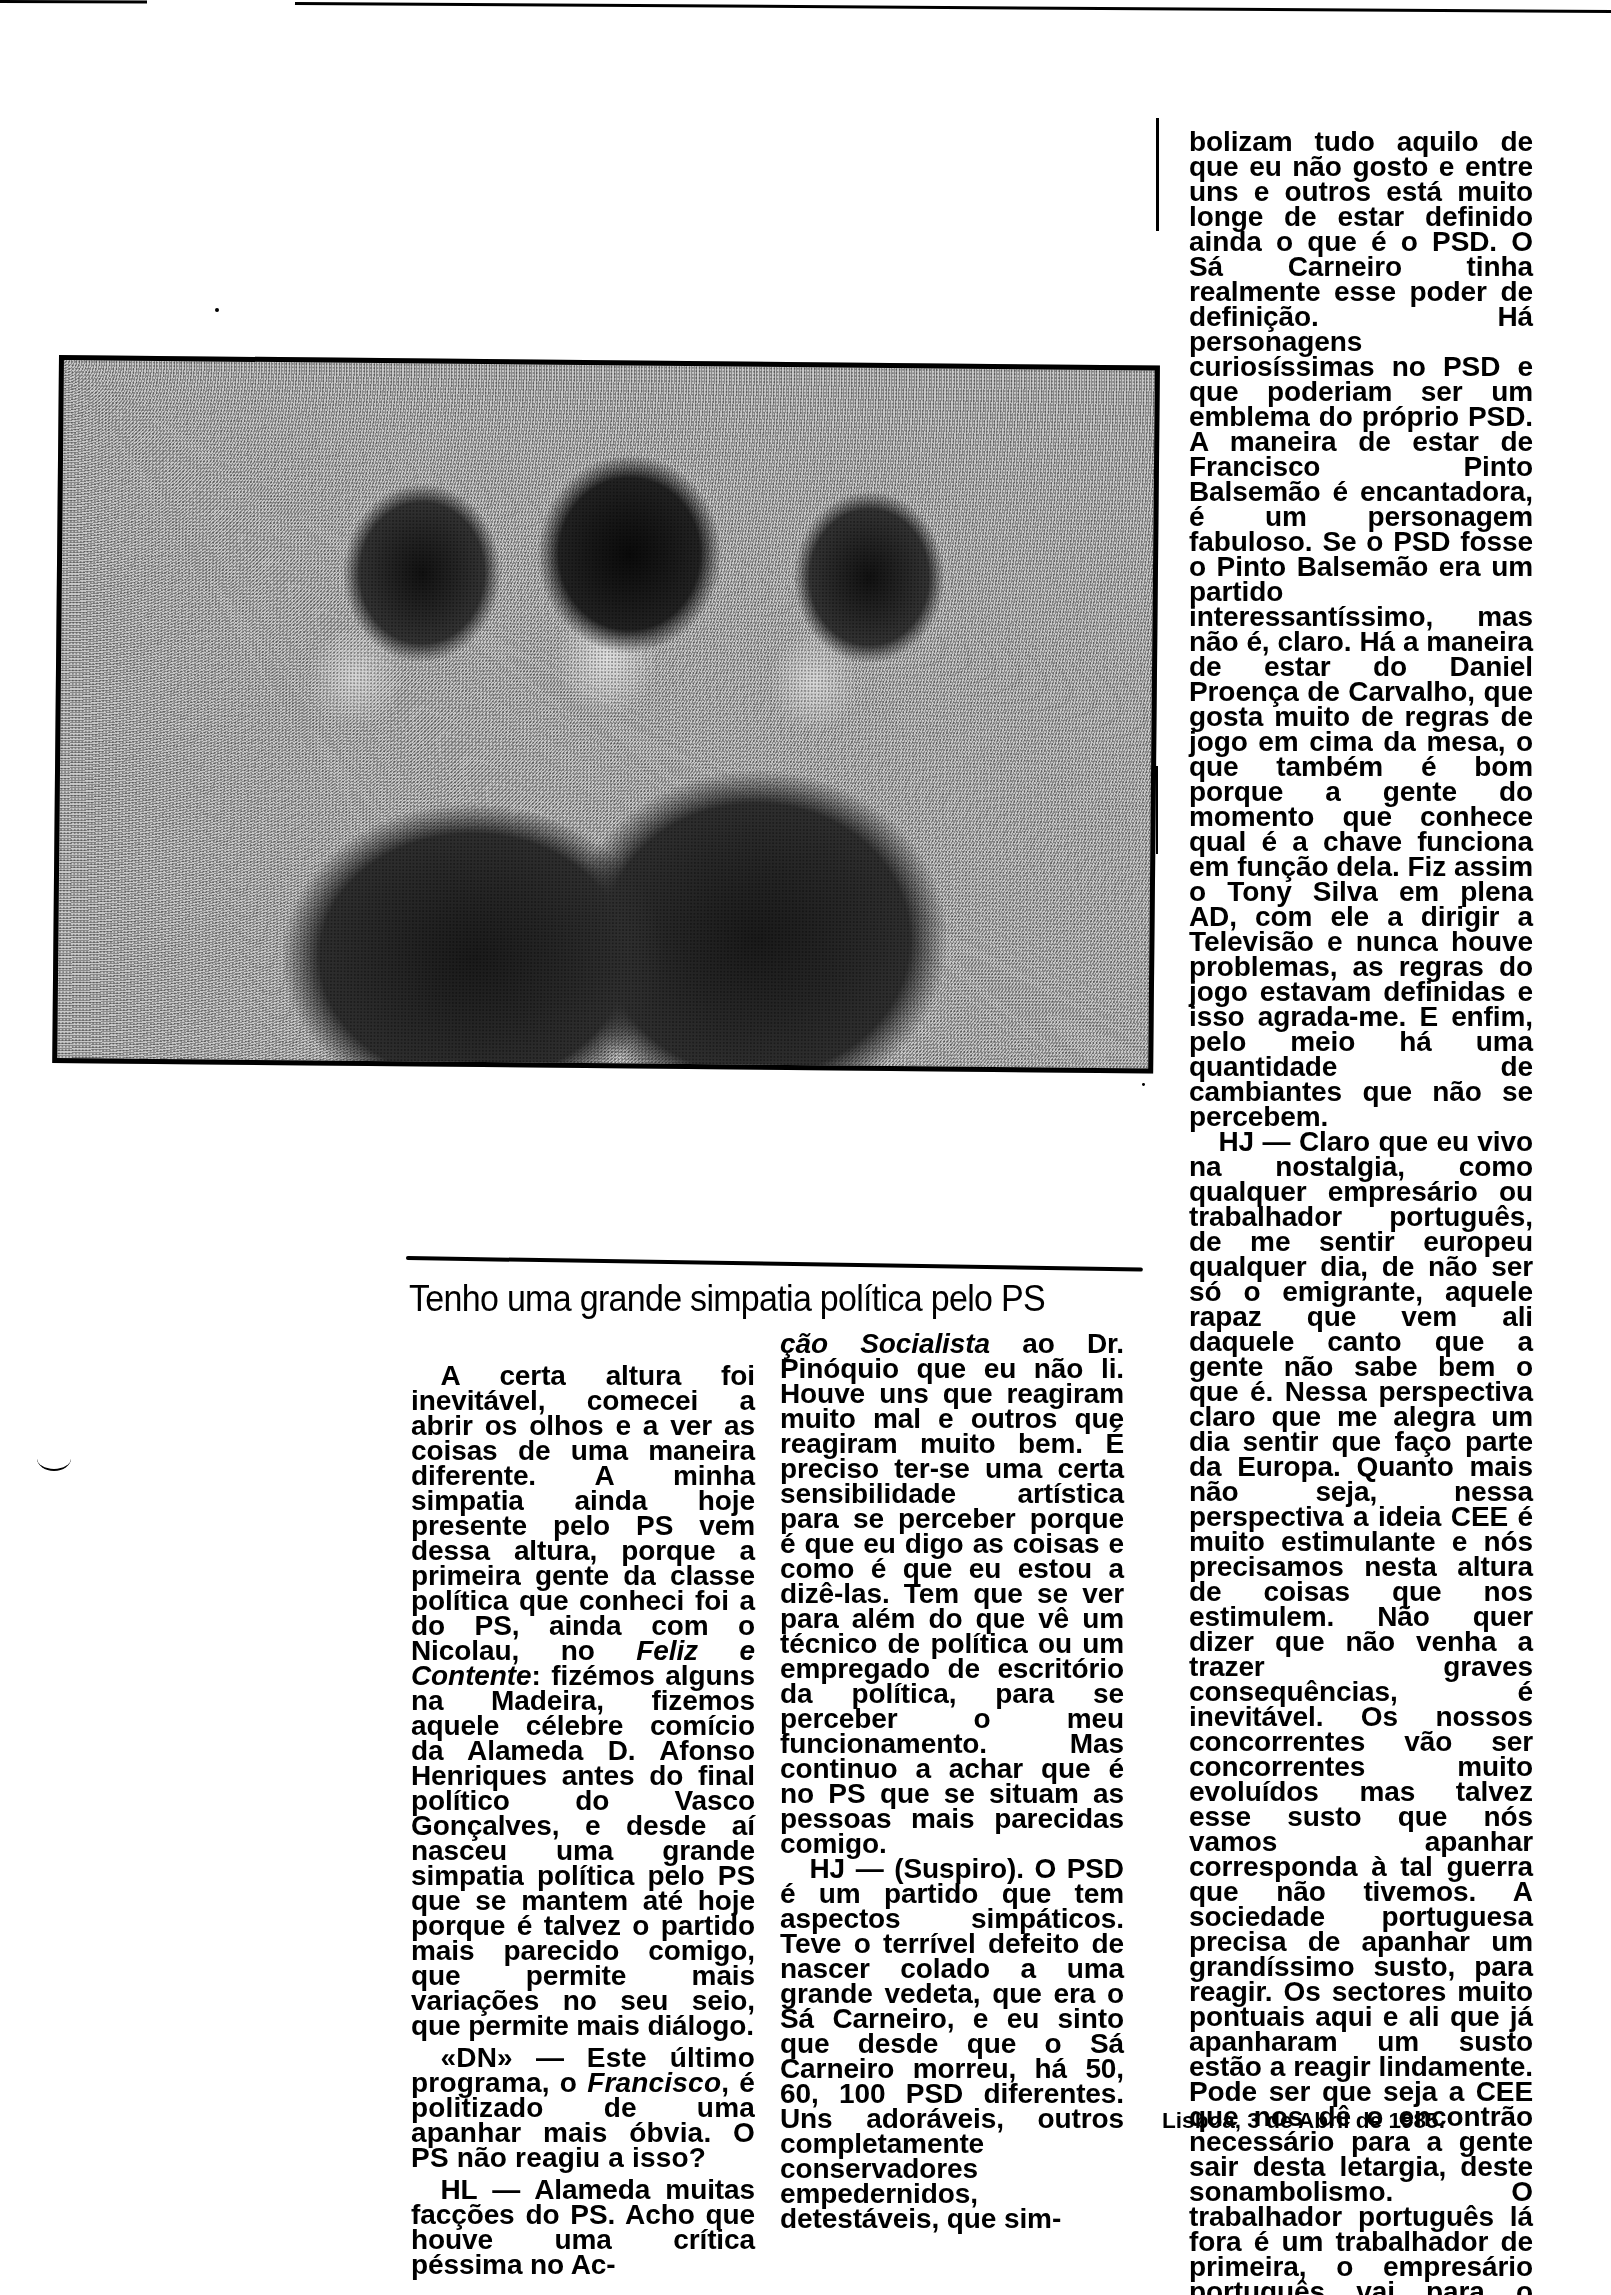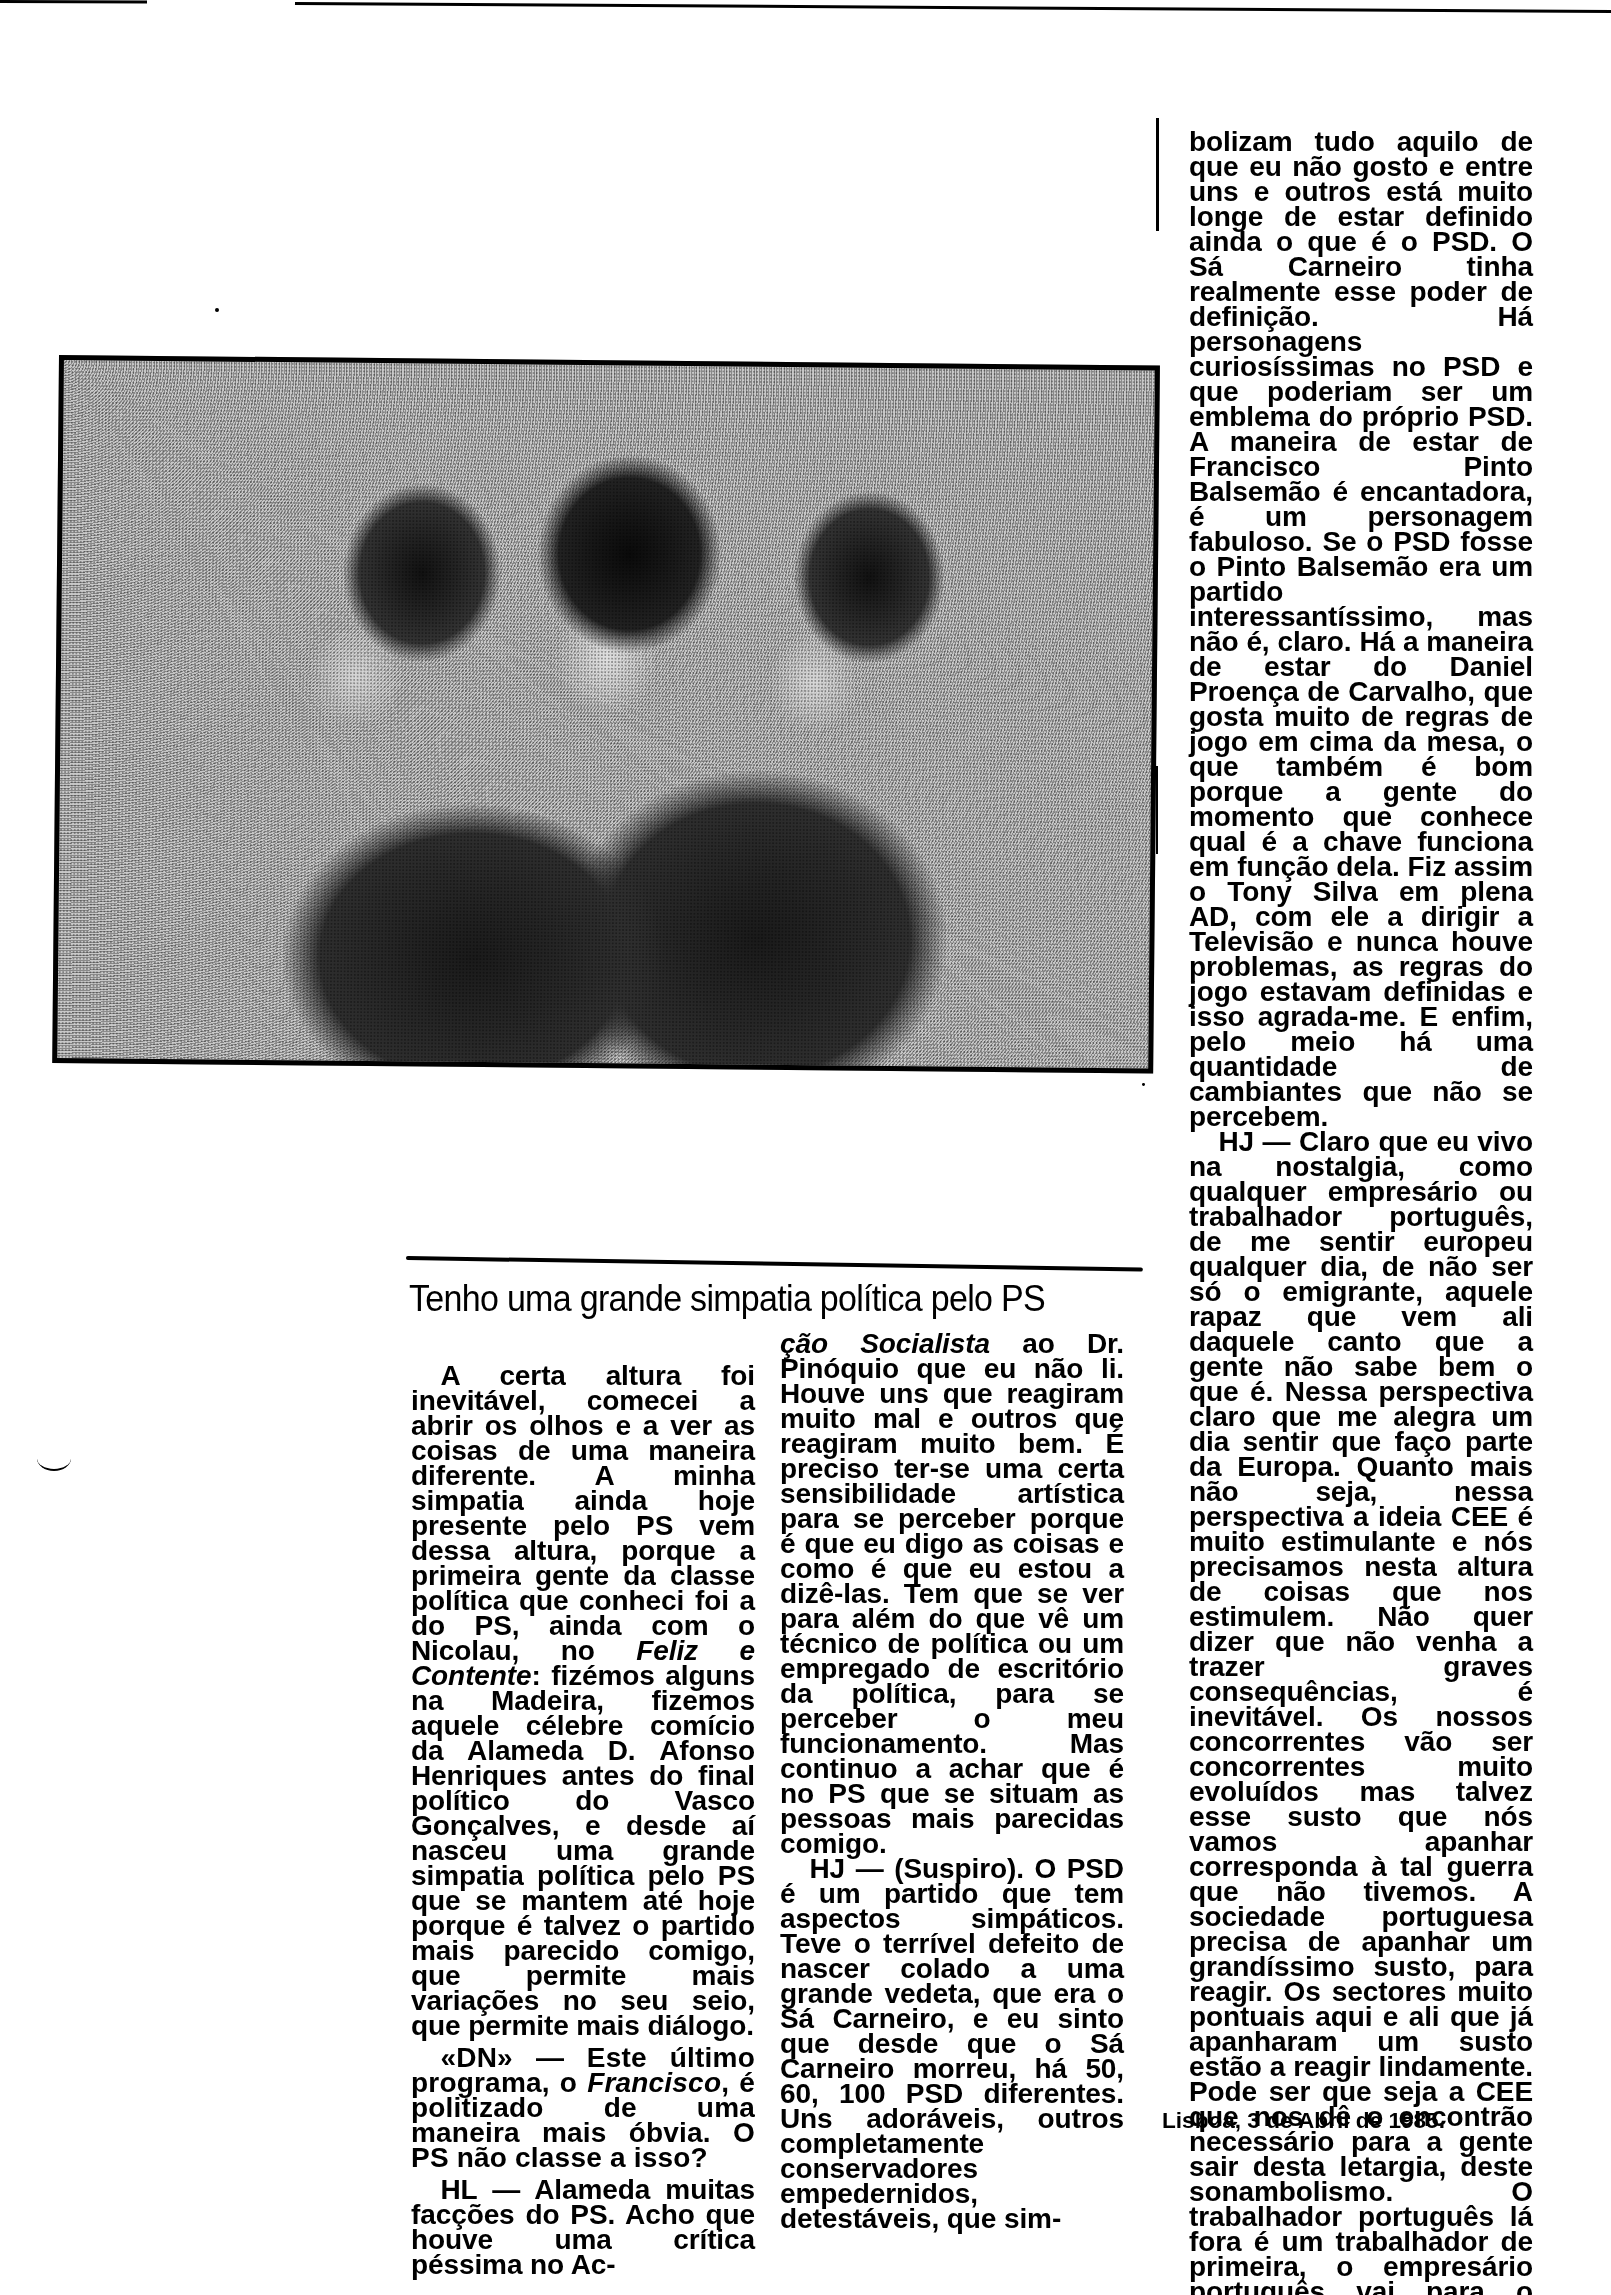--- a/index.html
+++ b/index.html
@@ -74,21 +74,21 @@
 
 <div class="headline-rule"></div>
 <div class="headline">Tenho uma grande simpatia política pelo PS</div>
 
 <div id="col-left" class="col">
   <p class="indent">
     <span>A certa altura foi inevitável, comecei a abrir os olhos e a ver as coisas de uma maneira diferente. A minha simpatia ainda hoje presente pelo PS vem dessa altura, porque a primeira gente da classe política que conheci foi a do PS, ainda com o Nicolau, no </span><i>Feliz e Contente</i><span>: fizémos alguns na Madeira, fizemos aquele célebre comício da Alameda D. Afonso Henriques antes do final político do Vasco Gonçalves, e desde aí nasceu uma grande simpatia política pelo PS que se mantem até hoje porque é talvez o partido mais parecido comigo, que permite mais variações no seu seio, que permite mais diálogo.</span>
   </p>
   <p class="indent gap">
     <span class="q">«DN» —</span>
-    <span class="q">Este último programa, o </span><i class="q">Francisco</i><span class="q">, é politizado de uma maneira mais óbvia. O PS não classe a isso?</span>
+    <span class="q">Este último programa, o </span><i class="q">Francisco</i><span class="q">, é politizado de uma apanhar mais óbvia. O PS não reagiu a isso?</span>
   </p>
   <p class="indent gap">
     <span class="sp">HL —</span>
     <span>Alameda muitas facções do PS. Acho que houve uma crítica péssima no Ac-</span>
   </p>
 </div>
 
 <div id="col-mid" class="col">
   <p>
     <i>ção Socialista</i><span> ao Dr. Pinóquio que eu não li. Houve uns que reagiram muito mal e outros que reagiram muito bem. É preciso ter-se uma certa sensibilidade artística para se perceber porque é que eu digo as coisas e como é que eu estou a dizê-las. Tem que se ver para além do que vê um técnico de política ou um empregado de escritório da política, para se perceber o meu funcionamento. Mas continuo a achar que é no PS que se situam as pessoas mais parecidas comigo.</span>

